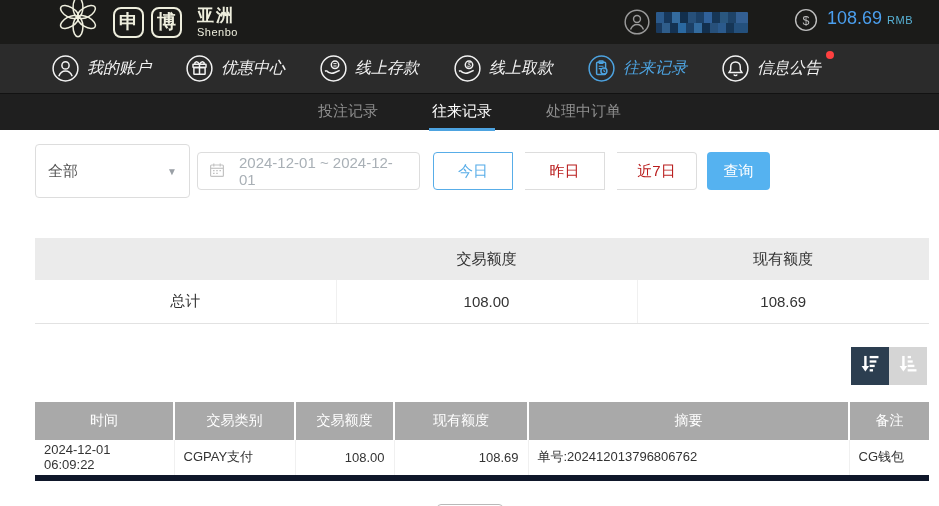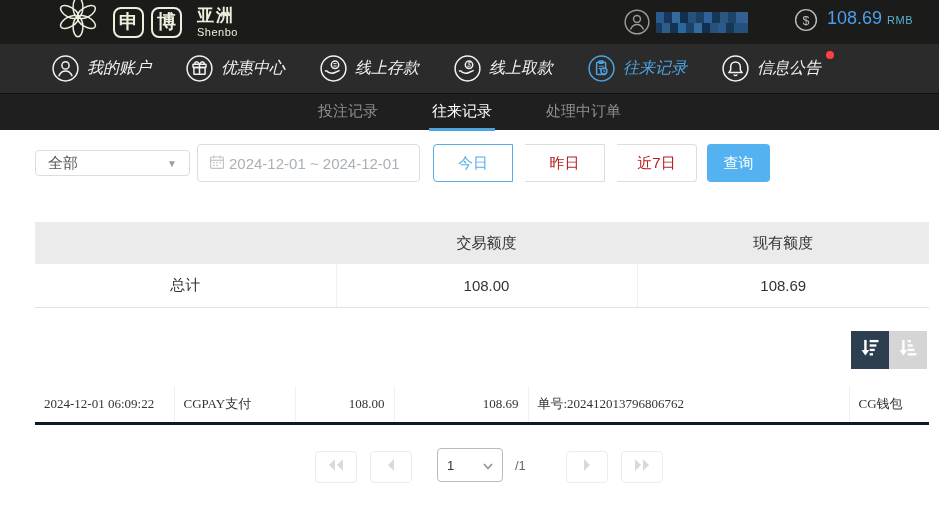--- a/index.html
+++ b/index.html
@@ -34,23 +34,23 @@
   .nav-icon svg { width:27px; height:27px; display:block; }
   .badge-dot { position:absolute; top:-4px; right:-13px; width:8px; height:8px; border-radius:50%; background:#ff4040; }
 
   
   .subnav { height:37px; background:#1f1f1f; border-top:1px solid #121212; display:flex; justify-content:center; gap:48px; }
   .tab { color:#8f8f8f; font-size:15px; line-height:33px; height:37px; border-bottom:3px solid transparent; cursor:pointer; padding:0 3px; }
   .tab.active { color:#fff; border-bottom-color:#4da3e0; }
 
   
   .filter-row { display:flex; align-items:center; margin:14px 0 0 35px; }
-  .select-box { width:155px; height:26px; border:1px solid #ddd; border-radius:4px; display:flex; align-items:center; justify-content:space-between; padding:0 12px; color:#555; font-size:15px; background:#fff; cursor:pointer; }
+  .select-box { width:155px; height:54px; border:1px solid #ddd; border-radius:4px; display:flex; align-items:center; justify-content:space-between; padding:0 12px; color:#555; font-size:15px; background:#fff; cursor:pointer; }
   .select-caret { color:#9aa0a6; font-size:10px; }
-  .date-box { width:223px; height:38px; border:1px solid #ddd; border-radius:4px; display:flex; align-items:center; gap:4px; padding:0 11px; color:#aab; font-size:15px; margin-left:7px; color:#a9b0b6; cursor:pointer; }
+  .date-box { width:223px; height:38px; border:1px solid #ddd; border-radius:4px; display:flex; align-items:center; gap:14px; padding:0 11px; color:#aab; font-size:15px; margin-left:7px; color:#a9b0b6; cursor:pointer; }
   .btn-group { display:flex; margin-left:13px;gap:12px; }
   .quick-btn { width:80px; height:38px; border:1px solid #ddd; border-left:none; background:#fff; color:#b91c1c; font-size:15px; display:flex; align-items:center; justify-content:center; cursor:pointer; }
   .quick-btn:first-child { border-left:1px solid #ddd; border-radius:4px 0 0 4px; }
   .quick-btn:last-child { border-radius:0 4px 4px 0; }
   .quick-btn.active { border:1px solid #58ade8; color:#58ade8; }
   .query-btn { width:63px; height:38px; background:#55b2f0; color:#fff; border:none; border-radius:4px; font-size:15px; margin-left:10px; cursor:pointer; font-family:Liberation Serif, serif; }
 
   
   .summary-table { width:894px; margin:40px 0 0 35px; border-collapse:collapse; color:#333; table-layout:fixed; }
   .summary-table th { background:#ebebeb; height:42px; font-weight:400; font-size:15px; text-align:center; }
@@ -60,21 +60,21 @@
   
   .sort-row { display:flex; justify-content:flex-end; margin:23px 12px 0 0; }
   .sort-btn { width:38px; height:38px; display:flex; align-items:center; justify-content:center; cursor:pointer; }
   .sort-btn.desc { background:#2c3e50; }
   .sort-btn.asc { background:#d5d5d5; }
 
   
   .records-table { width:894px; margin:17px 0 0 35px; border-collapse:collapse; color:#333; table-layout:fixed; }
   .records-table th { background:#a9a9a9; color:#fff; height:38px; font-weight:400; font-size:14px; text-align:center; border-right:2px solid #fff; }
   .records-table th:last-child { border-right:none; }
-  .records-table td { height:38px; font-size:13px; background:#fff; border-bottom:3px solid #0f172a; border-right:1px solid #f0f0f0; padding:0 9px;font-family:Liberation Serif, serif; }
+  .records-table td { height:38px; font-size:13px; background:#fff; border-bottom:6px solid #0f172a; border-right:1px solid #f0f0f0; padding:0 9px; }
   .records-table td:last-child { border-right:none; }
   .al { text-align:left; } .ar { text-align:right; }
 
   
   .pagination { display:flex; align-items:flex-start; margin:26px 0 0 315px; }
   .page-btn { width:42px; height:32px; border:1px solid #ececec; border-radius:4px; background:#fff; display:flex; align-items:center; justify-content:center; cursor:pointer; }
   .page-btn + .page-btn { margin-left:13px; }
   .page-select { width:66px; height:34px; border:1px solid #b9b9b9; border-radius:4px; background:#fff; display:flex; align-items:center; justify-content:space-between; padding:0 9px; font-size:13px; color:#333; margin:-3px 0 0 25px; cursor:pointer; }
   .page-total { font-size:13px; color:#666; line-height:30px; margin-left:12px; }
   .page-next { margin-left:40px; }
@@ -287,20 +287,28 @@
   <table class="records-table">
     <colgroup>
       <col style="width:139px">
         <col style="width:121px">
         <col style="width:99px">
       <col style="width:134px">
         <col style="width:321px">
         <col style="width:80px">
     </colgroup>
     <tbody>
+        <tr>
+      <th>时间</th>
+      <th>交易类别</th>
+      <th>交易额度</th>
+      <th>现有额度</th>
+      <th>摘要</th>
+      <th>备注</th>
+    </tr>
     <tr>
       <td class="al">2024-12-01 06:09:22</td>
       <td class="al">CGPAY支付</td>
       <td class="ar">108.00</td>
       <td class="ar">108.69</td>
       <td class="al">单号:202412013796806762</td>
       <td class="al">CG钱包</td>
     </tr>
   </tbody>
     </table>

